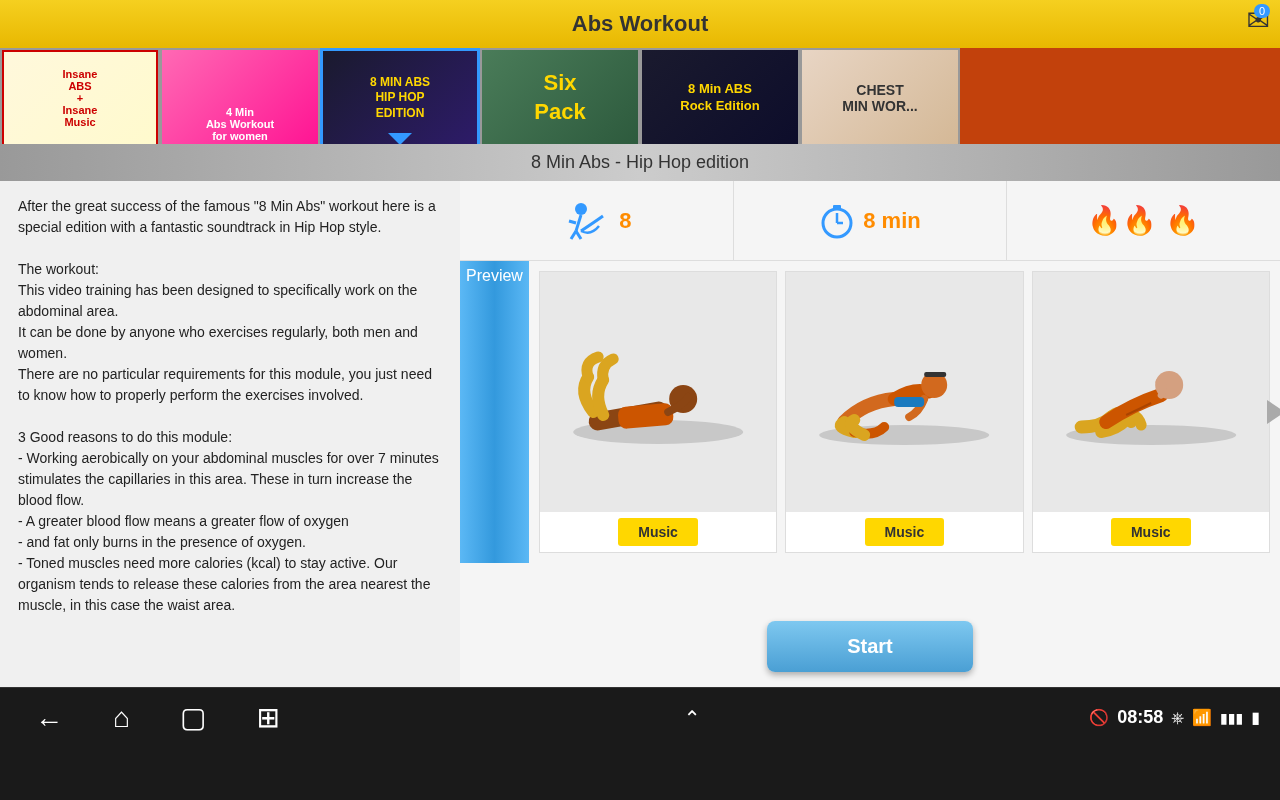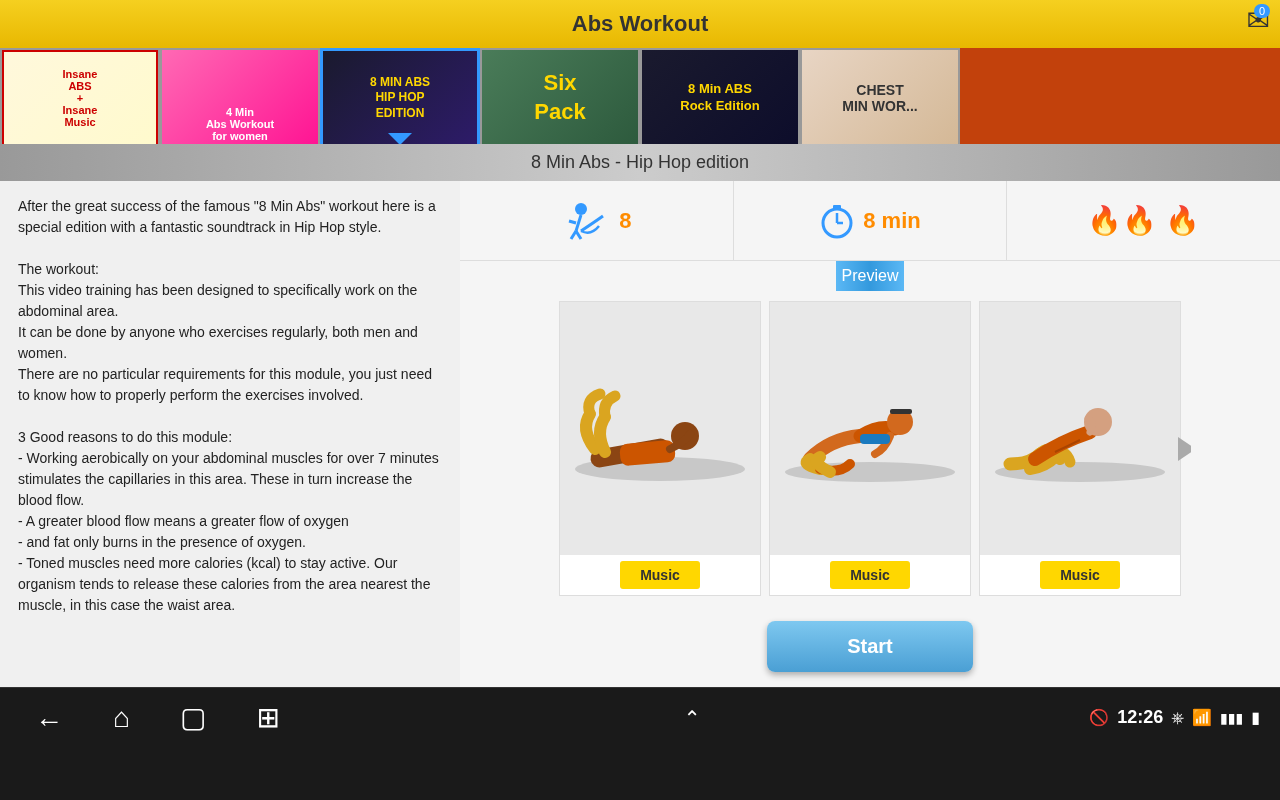--- a/index.html
+++ b/index.html
@@ -206,20 +206,21 @@
     .start-btn {
       background: linear-gradient(to bottom, #7ec8f0, #4a9fd4);
       border: none;
       border-radius: 8px;
       padding: 14px 80px;
       font-size: 20px;
       font-weight: bold;
       color: white;
       cursor: pointer;
       box-shadow: 0 3px 6px rgba(0,0,0,0.3);
+      margin-top: 43px;
     }
 
     
     .bottom-nav {
       height: 60px;
       background: #1a1a1a;
       display: flex;
       align-items: center;
       justify-content: space-between;
       padding: 0 20px;
@@ -362,21 +363,21 @@
           <rect x="14" y="4" width="8" height="4" rx="1" fill="#3399ff"></rect>
         </svg>
         <span class="stat-value">8 min</span>
       </div>
       <div class="stat-item">
         <span class="flame-icons" style="color:#3399ff;">🔥🔥</span>
         <span style="font-size:28px; color:#aaa;">🔥</span>
       </div>
     </div>
 
-    <div style="flex:1; display:flex; flex-direction:column;align-items:center;">
+    <div style="flex:1; display:flex; flex-direction:row;">
       <div class="preview-label">
         <span>Preview</span>
       </div>
       <div class="preview-images">
 
         <div class="preview-card">
           <div class="preview-image-area">
             <svg class="figure-svg" viewBox="0 0 200 130">
 
               <ellipse cx="100" cy="105" rx="85" ry="12" fill="#c8c8c8"></ellipse>
@@ -459,19 +460,19 @@
 <div class="bottom-nav">
   <div class="nav-group">
     <button class="nav-btn">←</button>
     <button class="nav-btn">⌂</button>
     <button class="nav-btn">▢</button>
     <button class="nav-btn">⊞</button>
   </div>
   <button class="nav-btn" style="font-size:20px;">⌃</button>
   <div class="status-bar">
     <span style="font-size:16px;">🚫</span>
-    <span class="time-display">12:26</span>
+    <span class="time-display">08:58</span>
     <span style="font-size:16px;">⎈</span>
     <span style="font-size:16px;">📶</span>
     <span style="font-size:14px;">▮▮▮</span>
     <span style="font-size:16px;">▮</span>
   </div>
 </div>
 
 </body></html>

